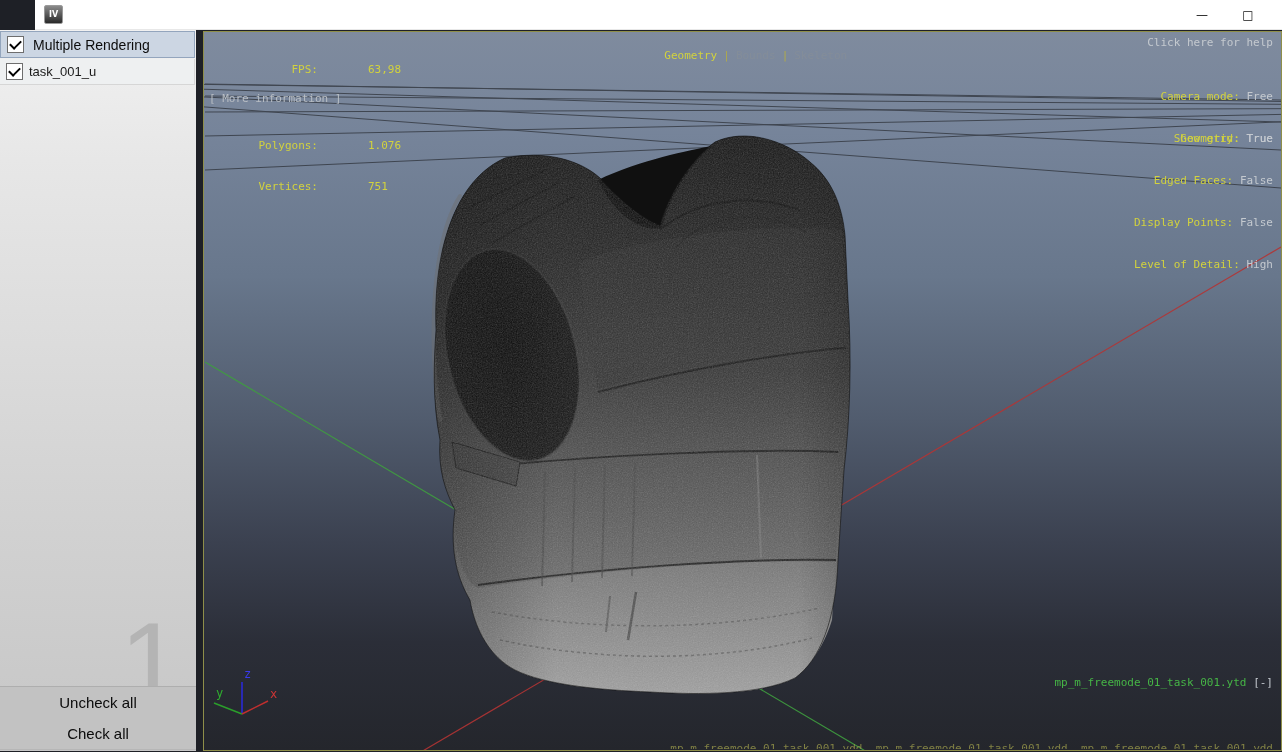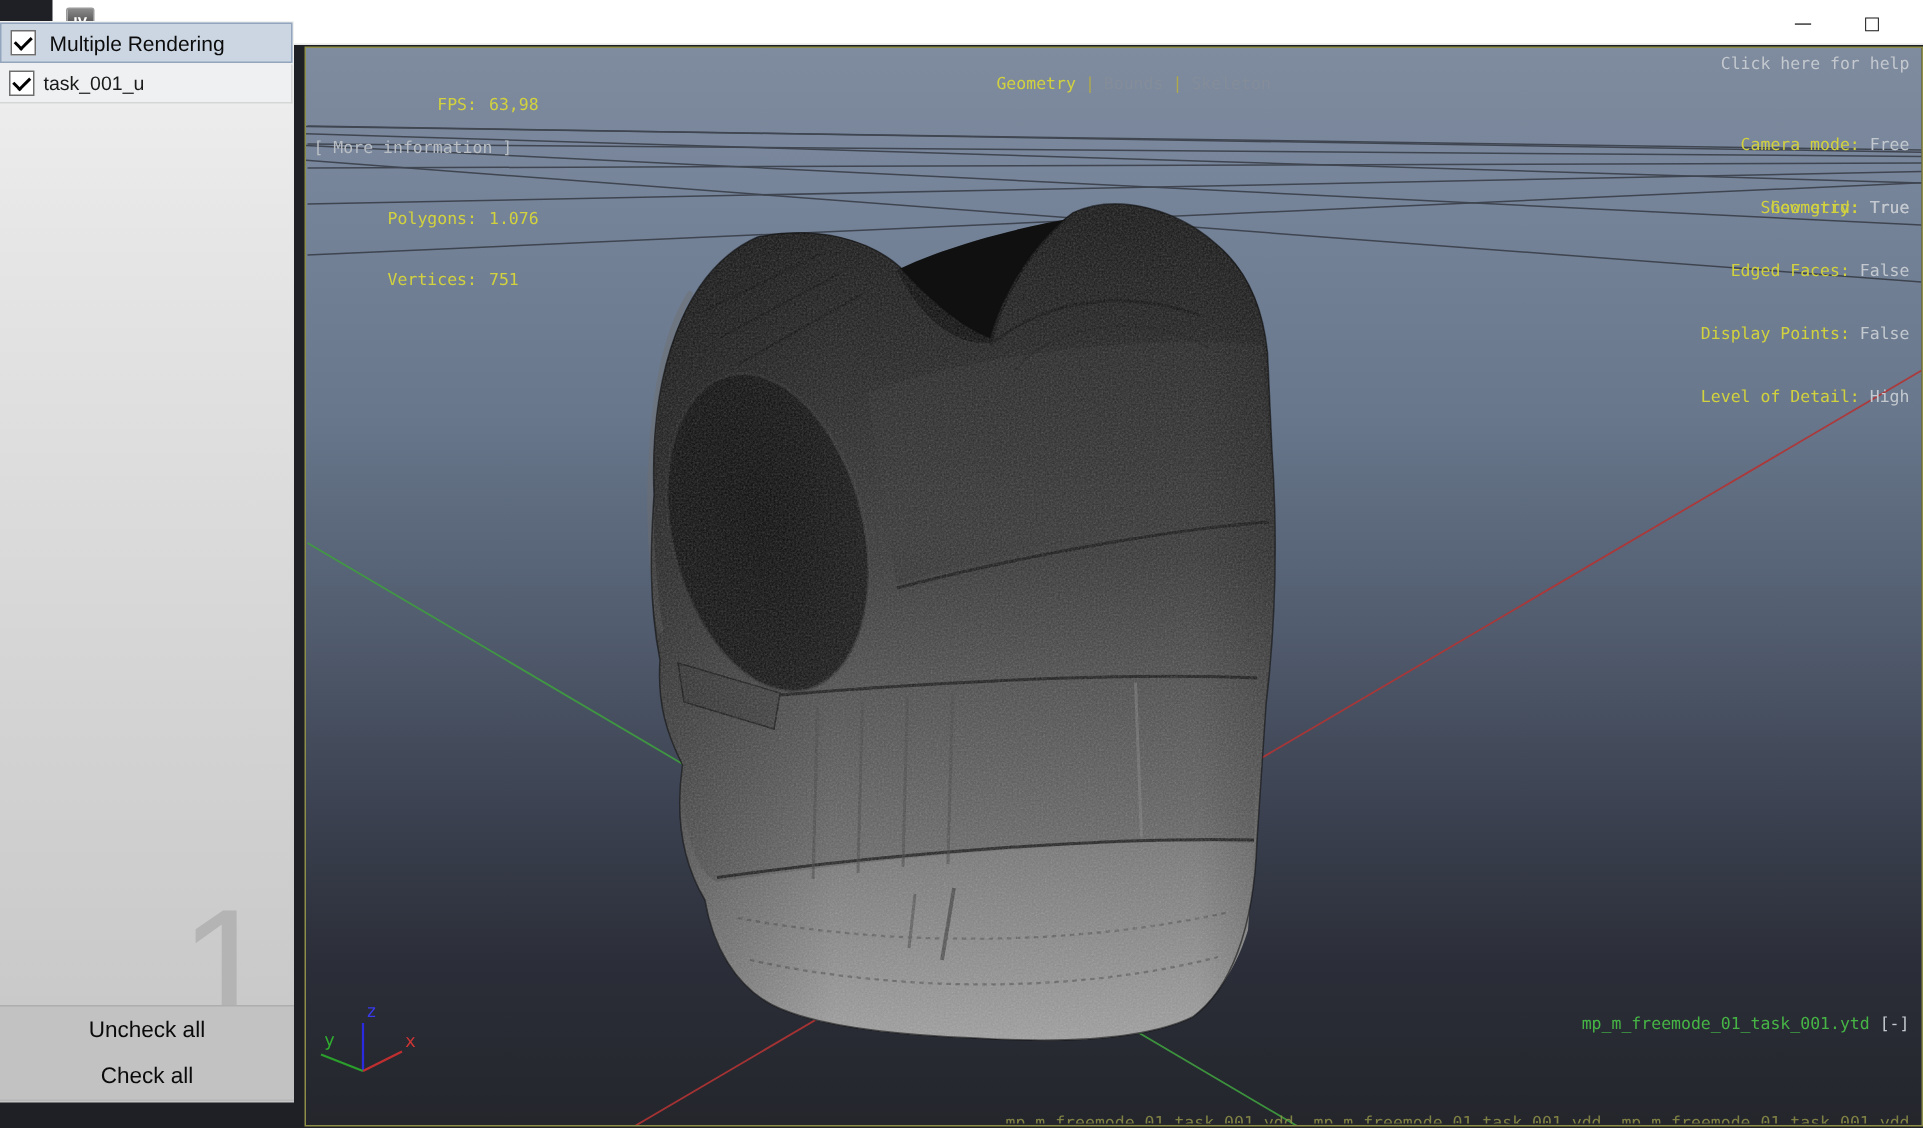--- a/index.html
+++ b/index.html
@@ -21,21 +21,21 @@
     font:bold 8px "DejaVu Sans",sans-serif;
     display:flex;align-items:center;justify-content:center;
   }
   .title-text{margin-left:8px;font-size:12px;color:#0a0a0a;}
   .win-controls{margin-left:auto;display:flex;height:100%;}
   .win-btn{width:46px;height:100%;display:flex;align-items:center;justify-content:center;
     font-size:12px;color:#111;font-family:"DejaVu Sans",sans-serif;}
   .win-btn.close{font-size:13px;}
   
   .sidebar{
-    position:absolute;left:0;top:14px;width:196px;height:721px;
+    position:absolute;left:0;top:30px;width:196px;height:721px;
     background:linear-gradient(180deg,#f1f1f1 0%,#e7e7e7 18%,#d4d4d4 62%,#c6c6c6 100%);
     text-align:right;
   }
   .side-row{display:flex;align-items:center;box-sizing:border-box;}
   .row-master{
     position:absolute;left:0;top:1px;width:195px;height:27px;
     background:#ccd6e3;border:1px solid #93a5bd;
   }
   .row-item{
     position:absolute;left:0;top:29px;width:195px;height:26px;
@@ -71,21 +71,21 @@
       #3b4150 71%, #2b2e38 85%, #24262c 100%);
     overflow:hidden;
   }
   .scene{position:absolute;left:0;top:0;width:1077px;height:718px;}
   .hud{position:absolute;font-family:"DejaVu Sans Mono",monospace;font-size:11px;white-space:pre;}
   .yellow{color:#d2d23e;}
   .gray{color:#c4c9cf;}
   .green{color:#46b546;}
   .dimtab{color:#848d99;}
   .stats{left:4px;top:4px;}
-  .stat-row{display:flex;line-height:15px;}
+  .stat-row{display:flex;line-height:15px;gap:42px;}
   .stat-lbl{width:110px;text-align:right;}
   .stat-val{margin-left:8px;}
   .stat-gap{height:9px;}
   .more-info{left:5px;top:60px;color:#b9bec4;}
   .mode-tabs{left:0;top:4px;width:100%;text-align:center;}
   .tab-sep{color:#b0aa4a;margin:0 6px;}
   .help-link{right:8px;top:4px;}
   .settings{right:8px;text-align:right;line-height:14px;}
   .cam-block{top:30px;}
   .rend-block{top:72px;}

